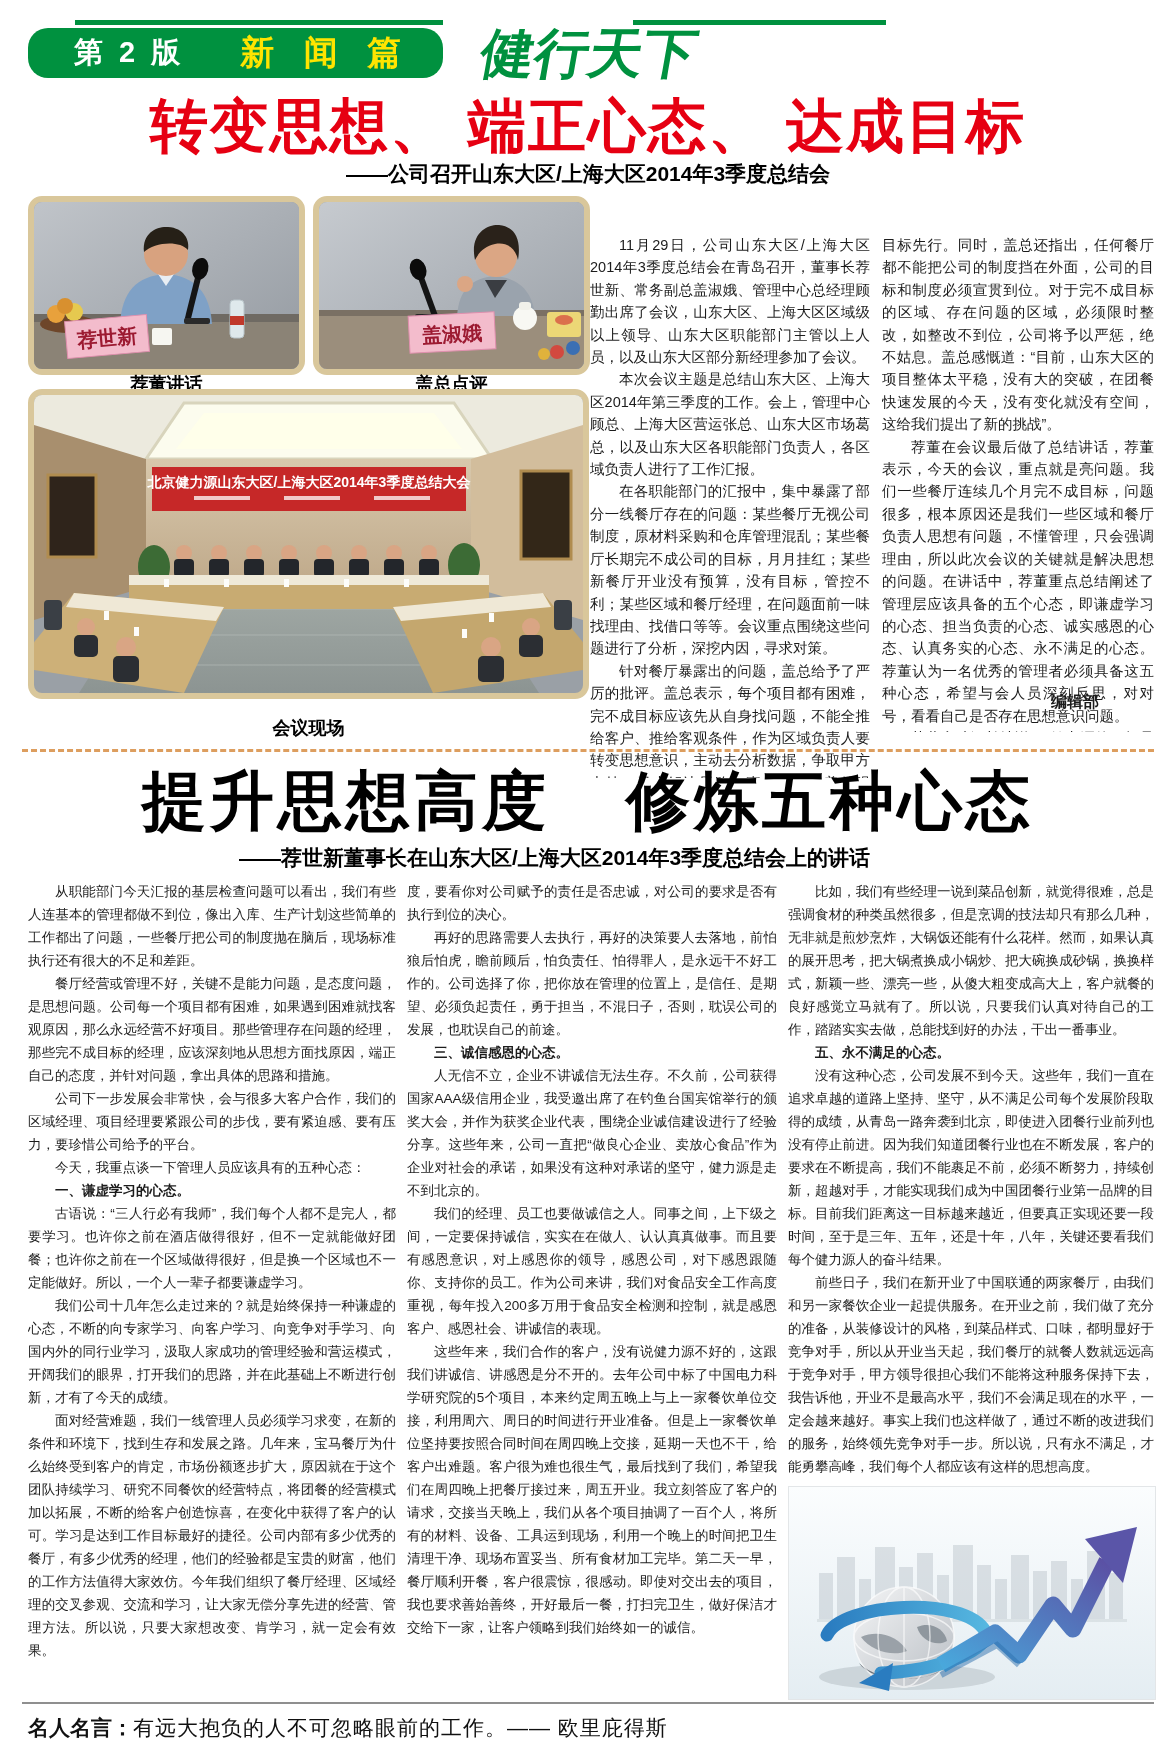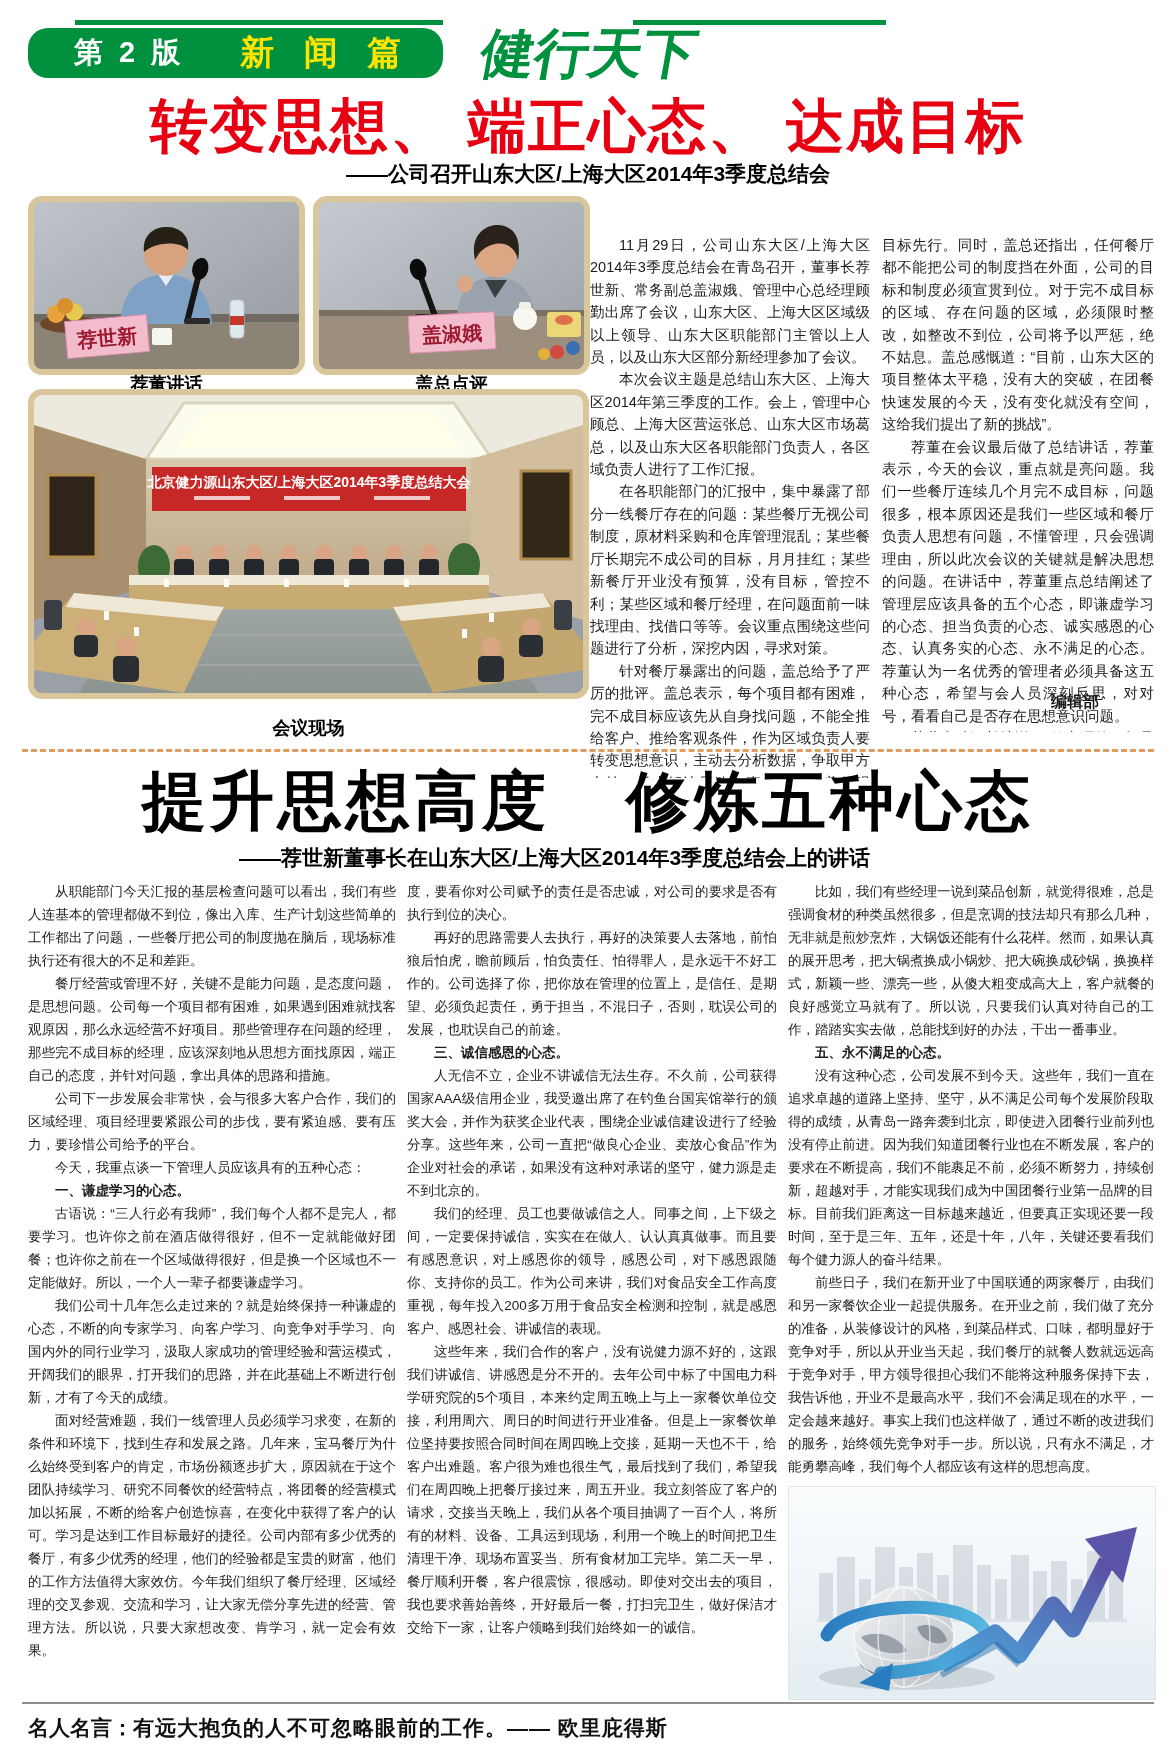--- a/index.html
+++ b/index.html
@@ -61,21 +61,21 @@
   #a2col3{left:788px;top:880px;width:366px;height:598px;}
 
   
   #growth-graphic{position:absolute;left:788px;top:1486px;width:366px;height:212px;
                   border:1px solid #e3e6e8;overflow:hidden;background:#f1f7fa;}
 
   
   .footer-rule{position:absolute;left:22px;top:1702px;width:1132px;height:2px;background:#8f8f8f;}
   .footer-quote{position:absolute;left:28px;top:1714px;width:1130px;font-size:21px;color:#111;}
   .footer-quote .lbl{font-weight:900;}
-  .footer-quote .txt{font-weight:bold;letter-spacing:1px;text-align:right;}
+  .footer-quote .txt{font-weight:normal;letter-spacing:1px;text-align:right;}
 </style>
 </head>
 <body>
 
 <div id="page">
 
   <div class="mast-strip" style="left:75px;top:20px;width:368px;"></div>
   <div class="mast-strip" style="left:633px;top:20px;width:253px;"></div>
   <div class="mast-bar left">
     <span class="page-label">第 2 版</span>

